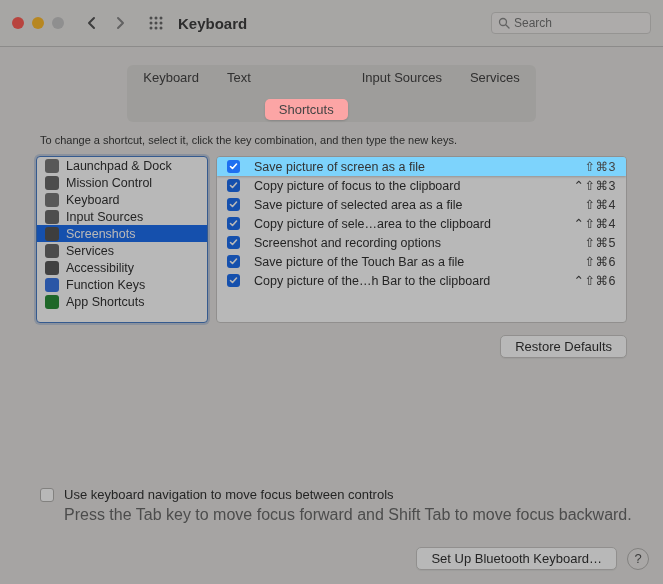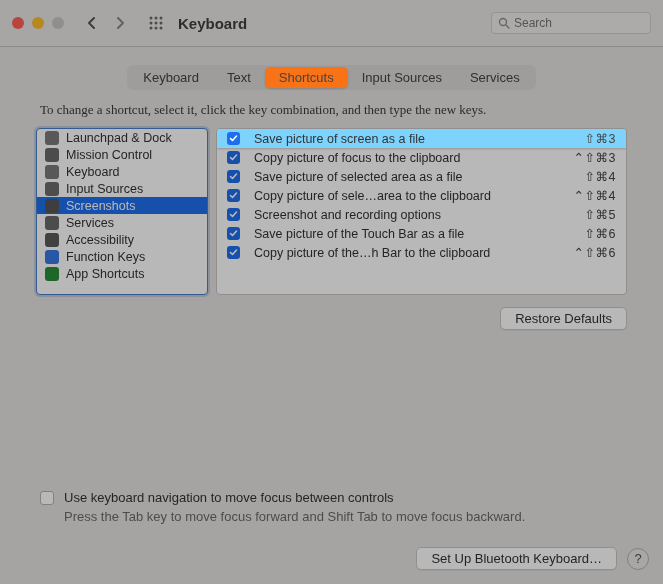--- a/index.html
+++ b/index.html
@@ -19,23 +19,23 @@
     .title { font-size:15px; font-weight:600; color:#3f3f3f; }
     .spacer{flex:1;}
     .search { display:flex; align-items:center; width:160px; height:22px; border:1px solid #cfcdcb; border-radius:4px; padding: 0 6px; background:#f0eeec;}
     .search input { border:none; outline:none; background:transparent; font-size:12px; color:#888; width:100%;}
     .search-icon{color:#888; margin-right:4px;}
     
     
     .tabs { display:flex; justify-content:center; padding: 18px 0 12px 0;}
     .tabgroup { display:flex; background:#dcdad7; border-radius:6px; padding:2px; }
     .tab { padding: 3px 14px; font-size:13px; color:#444; border-radius:5px; position:relative;}
-    .tab.active { background:#f97316; box-shadow: 0 1px 2px rgba(0,0,0,0.15); z-index:60; position:relative;}
-    
-    .instruction { font-size:13px; color:#3a3a3a; padding: 0 0 10px 40px; font-family: Liberation Serif, serif;}
+    .tab.active { background:#fca5a5; box-shadow: 0 1px 2px rgba(0,0,0,0.15); z-index:60; position:relative;margin-top:32px;}
+    
+    .instruction { font-size:11px; color:#3a3a3a; padding: 0 0 10px 40px;}
     
     
     .panels { display:flex; gap:8px; padding: 0 36px;}
     .panel { background:#ffffff; border:1px solid #c9c7c5; border-radius:4px; height:167px; overflow:hidden;}
     .panel.left { width:172px; border:1px solid #4a7dc5; box-shadow: 0 0 0 2px rgba(74,125,197,0.25);}
     .panel.right { flex:1; }
     
     
     .cat { display:flex; align-items:center; gap:7px; padding: 1px 8px; font-size:12.5px; color:#333; height:17px;}
     .cat.sel { background:#1e6ff0; color:#fff;}
@@ -59,21 +59,21 @@
     .row-label { flex:1; white-space:nowrap; overflow:hidden; text-overflow:ellipsis;}
     .row-keys { color:#444; font-size:12.5px; letter-spacing:0.5px; white-space:nowrap;}
     
     
     .restore { display:flex; justify-content:flex-end; padding: 12px 36px 0 0;}
     .btn { background:#ffffff; border:1px solid #c9c7c5; border-radius:5px; padding:3px 14px; font-size:13px; color:#333; box-shadow: 0 1px 1px rgba(0,0,0,0.05);}
     
     .kbnav { position:absolute; bottom:60px; left:40px; right:31px;}
     .kbnav-row { display:flex; align-items:center; gap:10px; font-size:13px; color:#333;}
     .kbnav-check { width:14px; height:14px; border:1px solid #b5b3b1; border-radius:3px; background:#fff;}
-    .kbnav-hint { font-size:13px; color:#6a6a6a; margin: 4px 0 0 24px;}
+    .kbnav-hint { font-size:16px; color:#6a6a6a; margin: 4px 0 0 24px;}
     
     .footer { position:absolute; bottom:14px; right:14px; display:flex; align-items:center; gap:10px;}
     .help { width:22px; height:22px; border-radius:50%; border:1px solid #b5b3b1; display:flex; align-items:center; justify-content:center; font-size:13px; color:#555; background:#eae8e6;}
     
     svg { display:block; }
   </style>
 </head>
 <body>
 
 <div class="titlebar">

